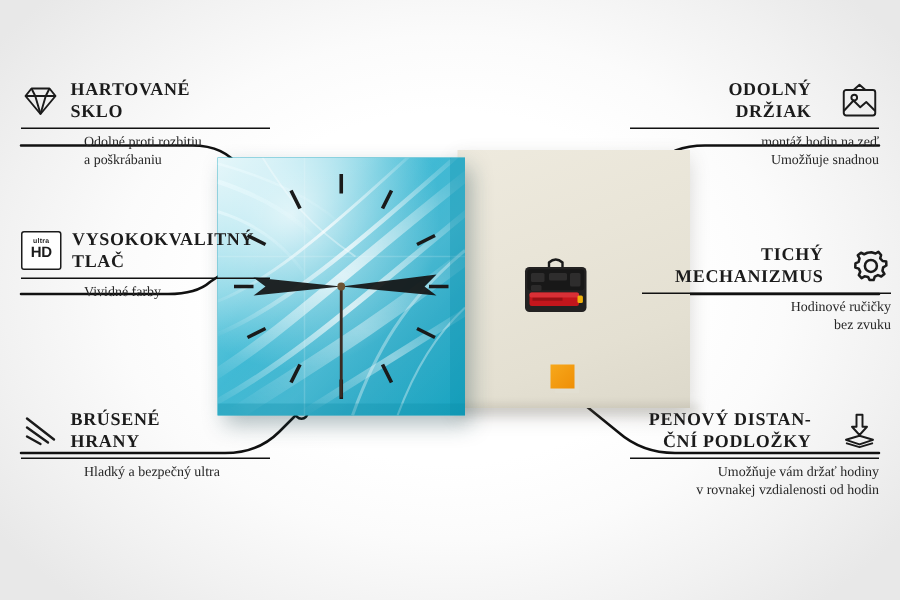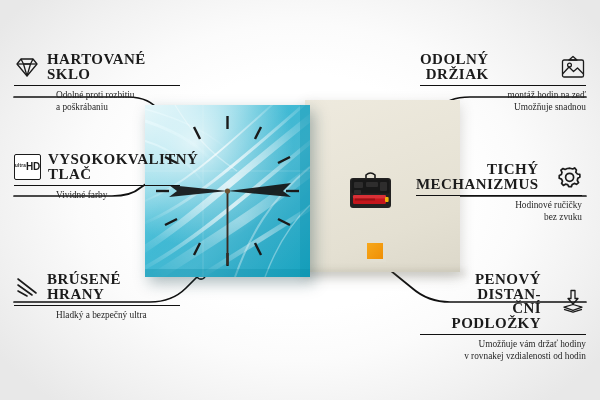--- a/index.html
+++ b/index.html
@@ -9,40 +9,40 @@
     background:#ffffff;
   }
   #stage{position:relative;width:600px;height:400px;overflow:hidden;
     background:
       radial-gradient(ellipse 62% 70% at 50% 48%, #ffffff 0%, #ffffff 42%, #fbfbfb 60%, #f1f1f1 82%, #e8e8e8 100%);
   }
   
   .feat{position:absolute;width:166px;}
   .feat .head{display:flex;align-items:center;gap:7px;}
   .feat.left .head{justify-content:flex-start;}
-  .feat.right .head{justify-content:space-between;gap:19px;}
+  .feat.right .head{justify-content:flex-end;gap:19px;}
   .ttl{
     font-family:"Liberation Serif", serif;
-    font-weight:700;font-size:15px;letter-spacing:.45px;
+    font-weight:700;font-size:12px;letter-spacing:.45px;
     color:#1b1b1b;line-height:14.5px;text-transform:uppercase;
   }
   .feat.right .ttl{text-align:right;}
   .rule{height:0;border-top:1.2px solid #111;margin:4px 0 4px 0;width:100%;}
   .desc{
     font-family:"Liberation Serif", serif;
     font-size:9.3px;line-height:11.6px;color:#262626;margin-left:42px;
   }
   .feat.right .desc{text-align:right;}
   .ico{flex:0 0 auto;width:26px;height:24px;display:block;}
   .ico svg{display:block;width:100%;height:100%;}
 
   
   .hdbox{
     flex:0 0 auto;width:25px;height:24px;border:1.4px solid #1b1b1b;border-radius:2px;
-    display:flex;align-items:center;justify-content:center;
+    display:flex;flex-direction:column;align-items:center;justify-content:center;
     background:#fff;line-height:1;
   }
   .hdbox .u{font-family:"Liberation Sans",sans-serif;font-size:4.6px;font-weight:700;letter-spacing:.2px;color:#1b1b1b;}
   .hdbox .h{font-family:"Liberation Sans",sans-serif;font-size:10px;font-weight:700;letter-spacing:-.3px;color:#1b1b1b;margin-top:.5px;}
 
   
   #panel{
     position:absolute;left:305px;top:100px;width:155px;height:172px;
     background:linear-gradient(160deg,#eeeade 0%,#e9e5d8 38%,#e4e0d2 72%,#dcd8ca 100%);
     box-shadow:0 5px 13px rgba(70,65,50,.22);
@@ -291,21 +291,21 @@
           </svg>
       </span>
     </div>
     <div class="rule"></div>
     <div class="desc">
       <div>montáž hodin na zeď</div>
       <div>Umožňuje snadnou</div>
     </div>
   </div>
 
-  <div class="feat right" style="left:416px;top:162px;">
+  <div class="feat right" style="left:428px;top:162px;">
     <div class="head">
       <div>
         <div class="ttl">TICHÝ</div>
         <div class="ttl">MECHANIZMUS</div>
       </div>
       <span class="ico">
         <svg viewBox="0 0 26 24">
             <g fill="none" stroke="#1b1b1b" stroke-width="1.7" stroke-linejoin="round">
           <path d="M13 3.2 L15.7 4 L17.6 2.9 L19.4 5 L18.8 7.2 L20.4 9 L22.8 9.3 L22.9 12 L20.8 13.2 L20.3 15.5 L21.6 17.6 L19.5 19.3 L17.3 18.4 L15.2 19.4 L14.4 21.7 L11.7 21.6 L10.7 19.6 L8.4 19.2 L6.4 20.4 L4.6 18.4 L5.5 16.2 L4.5 14.1 L2.2 13.3 L2.3 10.6 L4.4 9.6 L5 7.3 L3.9 5.2 L6 3.5 L8.1 4.5 L10.3 3.5 Z"></path>
           <circle cx="12.6" cy="12.3" r="4"></circle>

